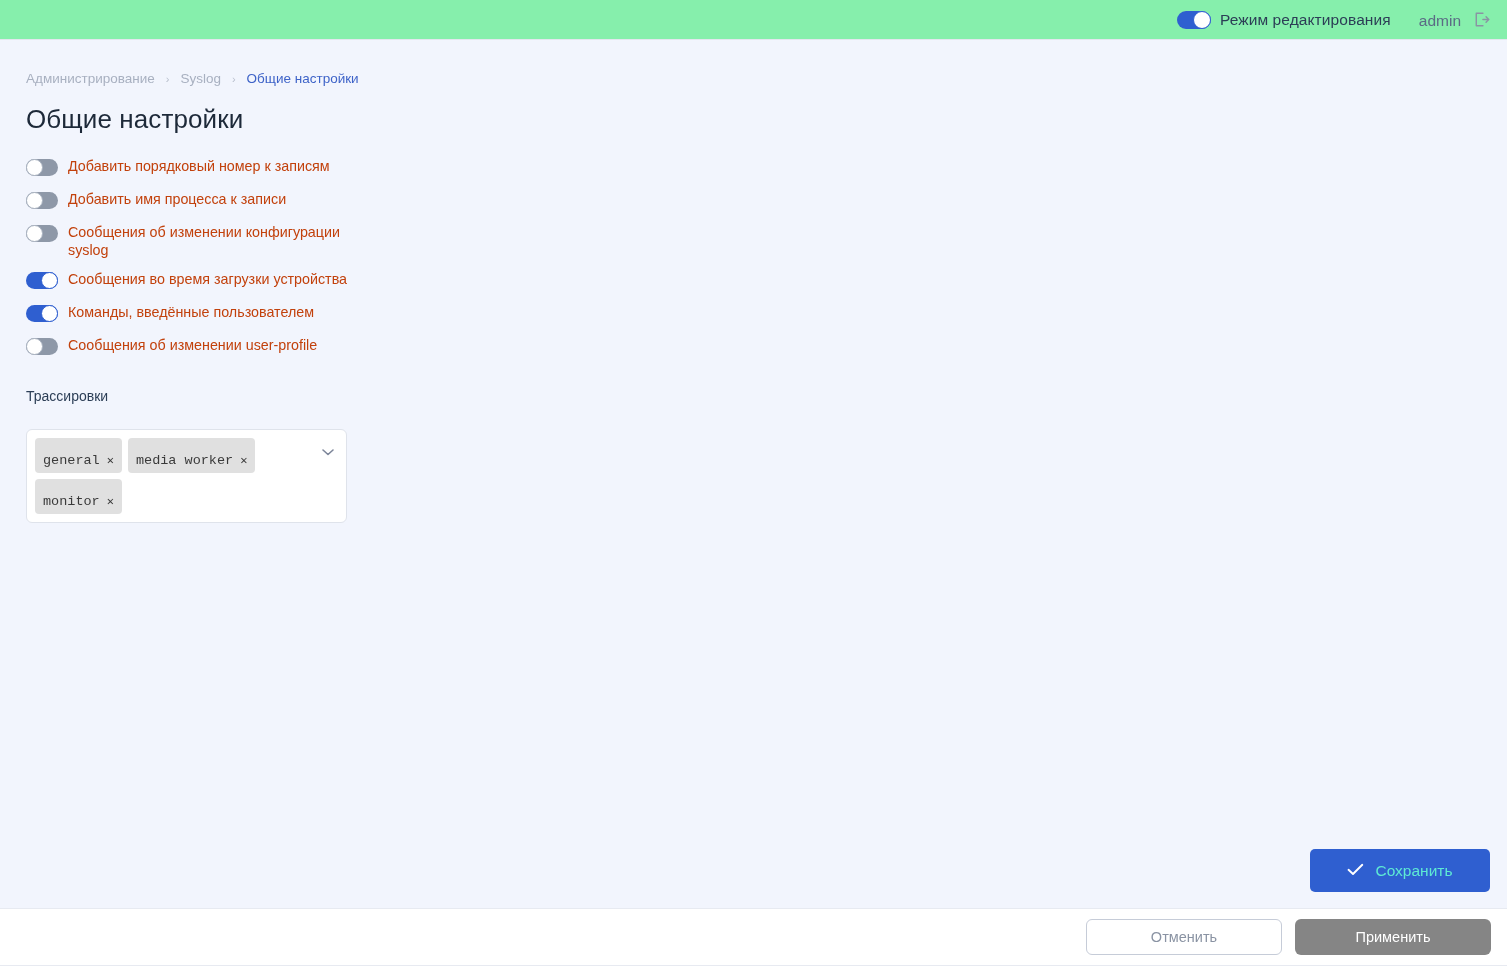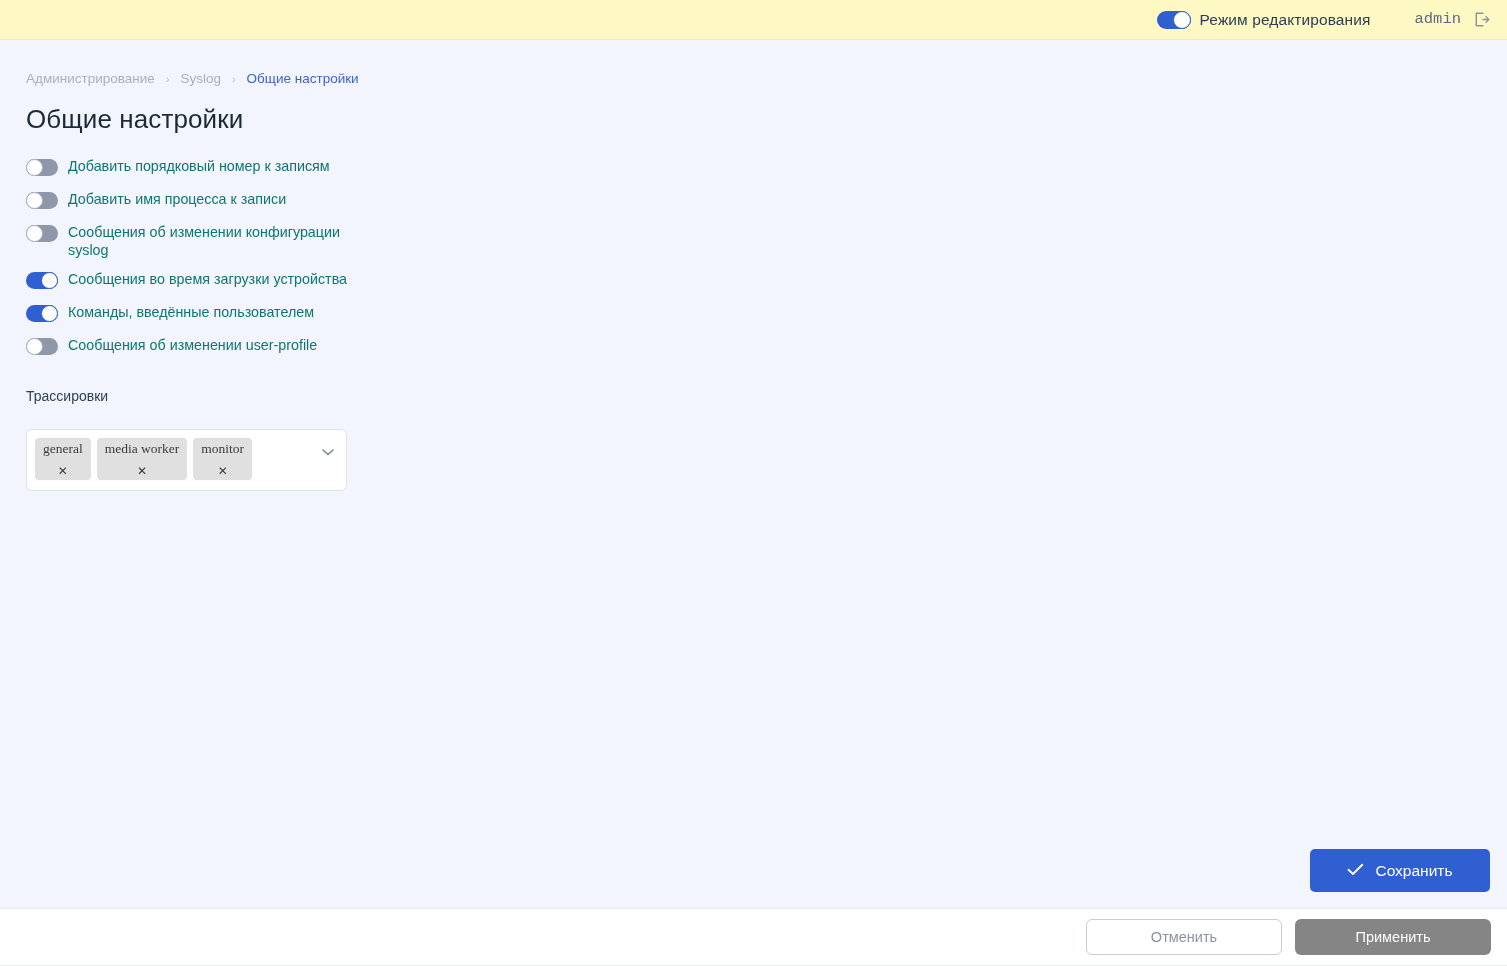--- a/index.html
+++ b/index.html
@@ -16,48 +16,46 @@
     color: #2c3e56;
     position: relative;
   }
 
   
   .top-header {
     position: absolute;
     top: 0; left: 0;
     width: 1507px;
     height: 40px;
-    background: #fef9c3;
+    background: #86efac;
     border-bottom: 1px solid #e3e7ef;
     display: flex;
     align-items: center;
     justify-content: flex-end;
     padding-right: 16px;
-    gap: 16px;
   }
 
   .edit-mode-wrap {
     display: flex;
     align-items: center;
     gap: 9px;
     margin-right: 28px;
   }
 
   .edit-mode-label {
     font-size: 15.5px;
     color: #2c3e56;
     letter-spacing: 0.1px;
     white-space: nowrap;
   }
 
   .user-wrap {
     display: flex;
-    align-items: flex-start;
+    align-items: flex-end;
     gap: 10px;
-    font-family: Liberation Mono, monospace;
   }
 
   .user-name {
     font-size: 15.5px;
     color: #5b6b85;
   }
 
   .logout-icon {
     display: inline-flex;
     width: 20px;
@@ -135,21 +133,21 @@
     display: flex;
     align-items: flex-start;
     gap: 10px;
     min-height: 22px;
     margin-bottom: 11px;
   }
   .toggle-row .switch { margin-top: 2px; }
 
   .toggle-label {
     font-size: 14.3px;
-    color: #0f766e;
+    color: #c2410c;
     line-height: 18px;
     max-width: 280px;
   }
 
   
   .field-label {
     font-size: 14px;
     color: #2c3e56;
     margin-top: 19px;
     margin-bottom: 25px;
@@ -169,27 +167,26 @@
     gap: 6px 6px;
     cursor: text;
   }
 
   .chip {
     display: inline-flex;
     align-items: center;
     gap: 7px;
     background: #e0e0e0;
     border-radius: 4px;
-    padding: 2px 8px 3px 8px;
-    font-family: Liberation Serif, serif;
+    padding: 14px 8px 3px 8px;
+    font-family: Liberation Mono, monospace;
     font-size: 13.5px;
     color: #3a3a3a;
     line-height: 18px;
     white-space: nowrap;
-    flex-direction: column;
   }
   .chip-x {
     font-size: 12px;
     color: #3a3a3a;
     cursor: pointer;
     line-height: 1;
   }
 
   .chevron {
     position: absolute;
@@ -201,21 +198,21 @@
   }
 
   
   .save-btn {
     position: absolute;
     left: 1310px;
     top: 849px;
     width: 180px;
     height: 43px;
     background: #2f5fd0;
-    color: #ffffff;
+    color: #5eead4;
     border: none;
     border-radius: 5px;
     font-family: "Liberation Sans", sans-serif;
     font-size: 15.5px;
     display: flex;
     align-items: center;
     justify-content: center;
     gap: 11px;
     cursor: pointer;
   }

